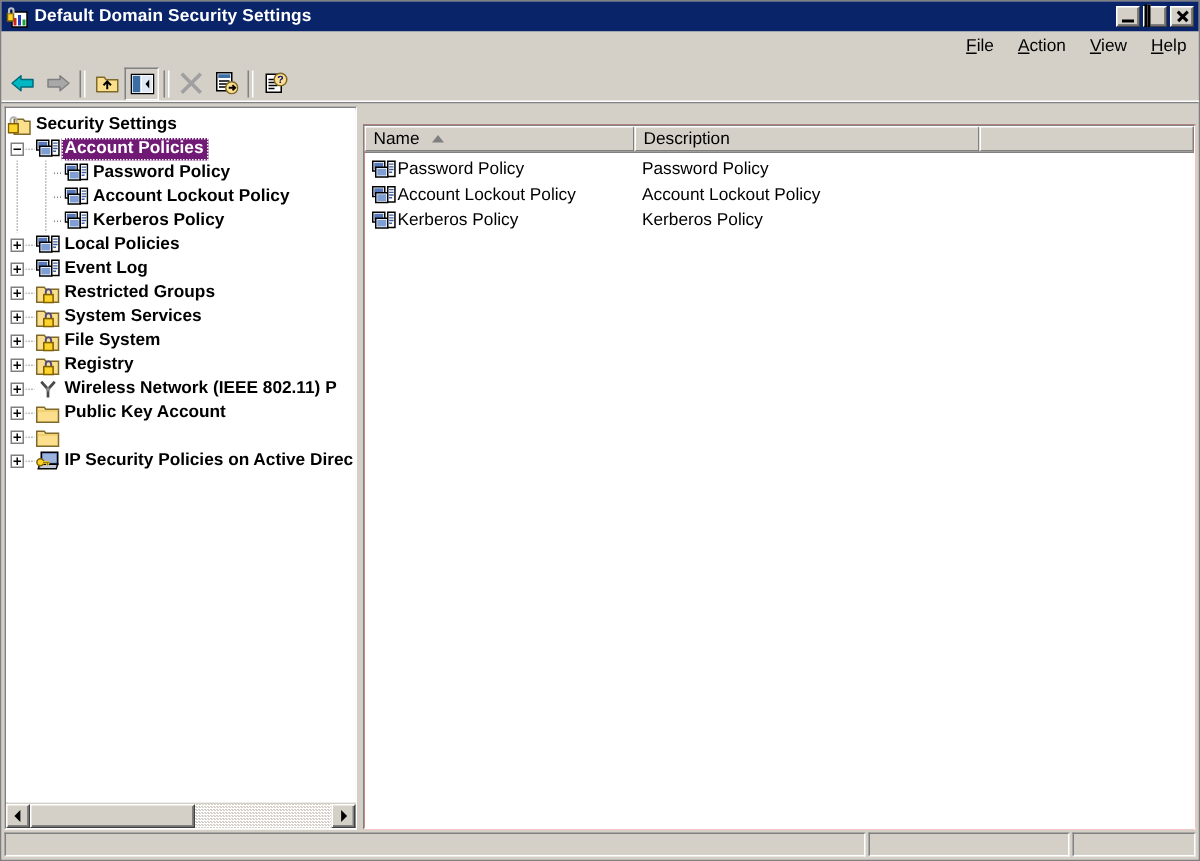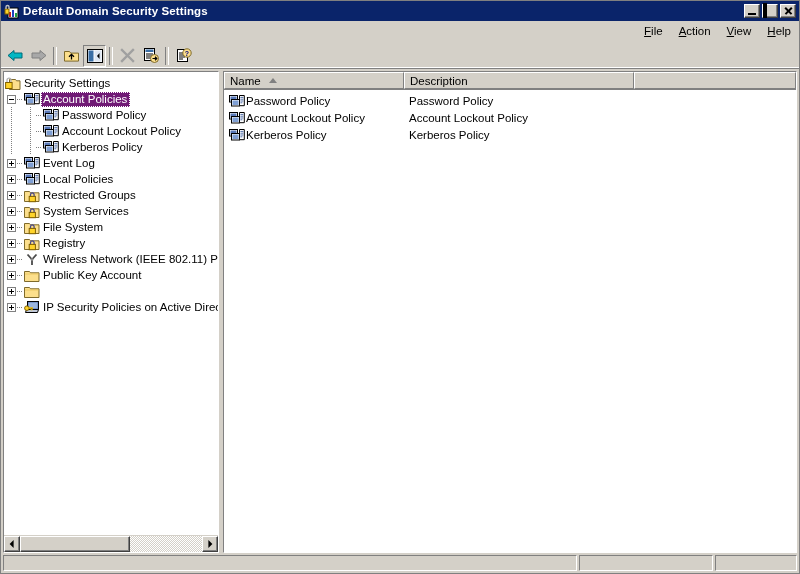--- a/index.html
+++ b/index.html
@@ -127,40 +127,42 @@
   
   .client {
     flex: 1;
     background: #d4d0c8;
     position: relative;
     padding: 2px 2px 0 2px;
     box-sizing: border-box;
     display: flex;
   }
   .pane-tree {
-    width: 216px;
+    width: 235px;
     background: #ffffff;
     border: 1px solid;
     border-color: #808080 #ffffff #ffffff #808080;
     box-shadow: inset 1px 1px 0 #404040, inset -1px -1px 0 #d4d0c8;
     box-sizing: border-box;
     position: relative;
     display: flex; flex-direction: column;
     flex: none;
+    font-weight: bold;
   }
   .splitter { width: 4px; flex: none; }
   .pane-list {
     flex: 1;
     background: #ef4444;
     border: 1px solid;
     border-color: #808080 #ffffff #ffffff #808080;
     box-shadow: inset 1px 1px 0 #404040, inset -1px -1px 0 #d4d0c8;
     box-sizing: border-box;
     display: flex; flex-direction: column;
     overflow: hidden;
+    margin-top: 12px;
   }
 
   
   .tree {
     flex: 1;
     overflow: hidden;
     padding: 3px 0 0 0;
     position: relative;
     background: #fff;
   }
@@ -514,38 +516,38 @@
             <span class="ticon">
               <span class="ico"><svg width="16" height="15" viewBox="0 0 16 15">
                   <rect x="0.5" y="1.5" width="8" height="6.5" fill="#ffffff" stroke="#000000"></rect>
                   <rect x="1.5" y="2.5" width="6" height="4.5" fill="#5878b8"></rect>
                   <rect x="2.5" y="5.5" width="8" height="6.5" fill="#ffffff" stroke="#000000"></rect>
                   <rect x="3.5" y="6.5" width="6" height="4.5" fill="#7f9fd4"></rect>
                   <path d="M10.5 1.5 h4.8 v10.2 h-4.8 z" fill="#ffffff" stroke="#000000"></path>
                   <path d="M11.4 3.4 h3 M11.4 5.2 h3 M11.4 7 h3 M11.4 8.8 h2" stroke="#4060a0" stroke-width="0.9"></path>
                 </svg></span>
             </span>
-            <span class="tlabel">Event Log</span>
+            <span class="tlabel">Local Policies</span>
           </div>
           <div class="trow">
             <span class="twig">
               <span class="expander plus"></span>
               <span class="dotline-h"></span>
             </span>
             <span class="ticon">
               <span class="ico"><svg width="16" height="15" viewBox="0 0 16 15">
                   <rect x="0.5" y="1.5" width="8" height="6.5" fill="#ffffff" stroke="#000000"></rect>
                   <rect x="1.5" y="2.5" width="6" height="4.5" fill="#5878b8"></rect>
                   <rect x="2.5" y="5.5" width="8" height="6.5" fill="#ffffff" stroke="#000000"></rect>
                   <rect x="3.5" y="6.5" width="6" height="4.5" fill="#7f9fd4"></rect>
                   <path d="M10.5 1.5 h4.8 v10.2 h-4.8 z" fill="#ffffff" stroke="#000000"></path>
                   <path d="M11.4 3.4 h3 M11.4 5.2 h3 M11.4 7 h3 M11.4 8.8 h2" stroke="#4060a0" stroke-width="0.9"></path>
                 </svg></span>
             </span>
-            <span class="tlabel">Local Policies</span>
+            <span class="tlabel">Event Log</span>
           </div>
           <div class="trow">
             <span class="twig">
               <span class="expander plus"></span>
               <span class="dotline-h"></span>
             </span>
             <span class="ticon">
               <span class="ico"><svg width="16" height="15" viewBox="0 0 16 15">
                   <path d="M0.5 3.5 h5 l1 1.3 h8.5 v8.7 h-14.5 z" fill="#fcdf8c" stroke="#7f6a2b"></path>
                   <path d="M6.5 9 V6.7 a1.8 1.8 0 0 1 3.6 0 V9" fill="none" stroke="#4a4a8a" stroke-width="1.3"></path>

